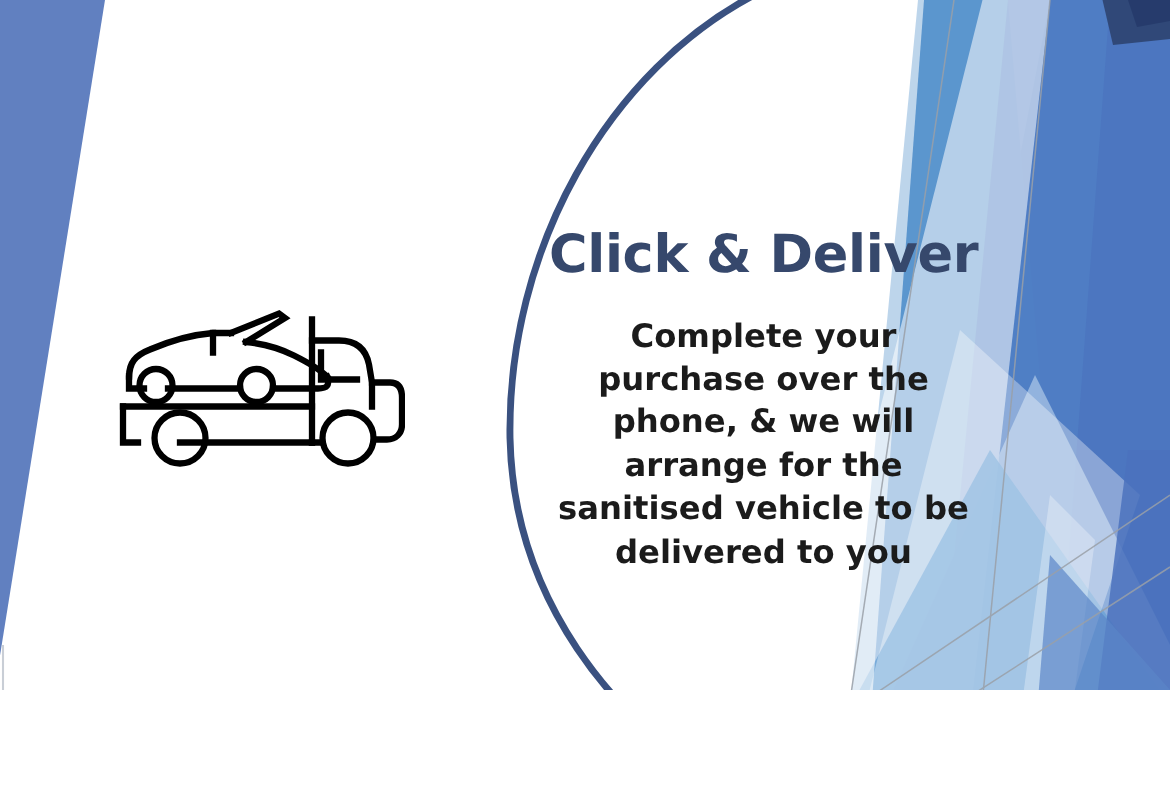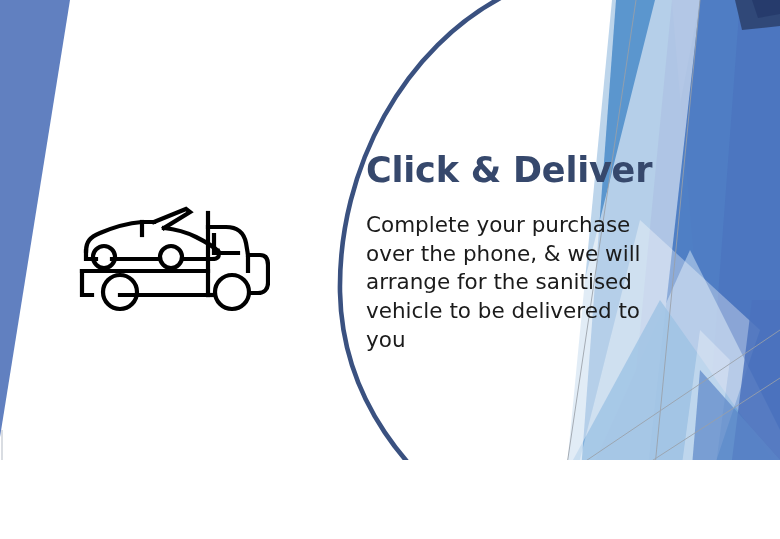--- a/index.html
+++ b/index.html
@@ -9,20 +9,21 @@
   }
   body {
     font-family: "DejaVu Sans", sans-serif;
   }
   #slide {
     position: relative;
     width: 780px;
     height: 460px;
     overflow: hidden;
     background: #ffffff;
+    text-align: center;
   }
   #bg-layer {
     position: absolute;
     inset: 0;
     width: 780px;
     height: 539px;
   }
   #content-layer {
     position: absolute;
     inset: 0;
@@ -48,21 +49,21 @@
     font-weight: bold;
     letter-spacing: -0.2px;
     line-height: 1.05;
     color: #36486c;
     margin: 0 0 22px 0;
     white-space: nowrap;
   }
   #slide-body {
     font-family: "DejaVu Sans", sans-serif;
     font-size: 21.5px;
-    font-weight: normal;
+    font-weight: bold;
     line-height: 1.34;
     color: #1b1b1b;
     margin: 0;
   }
 </style>
 </head>
 <body>
 
 <div id="slide">
 

